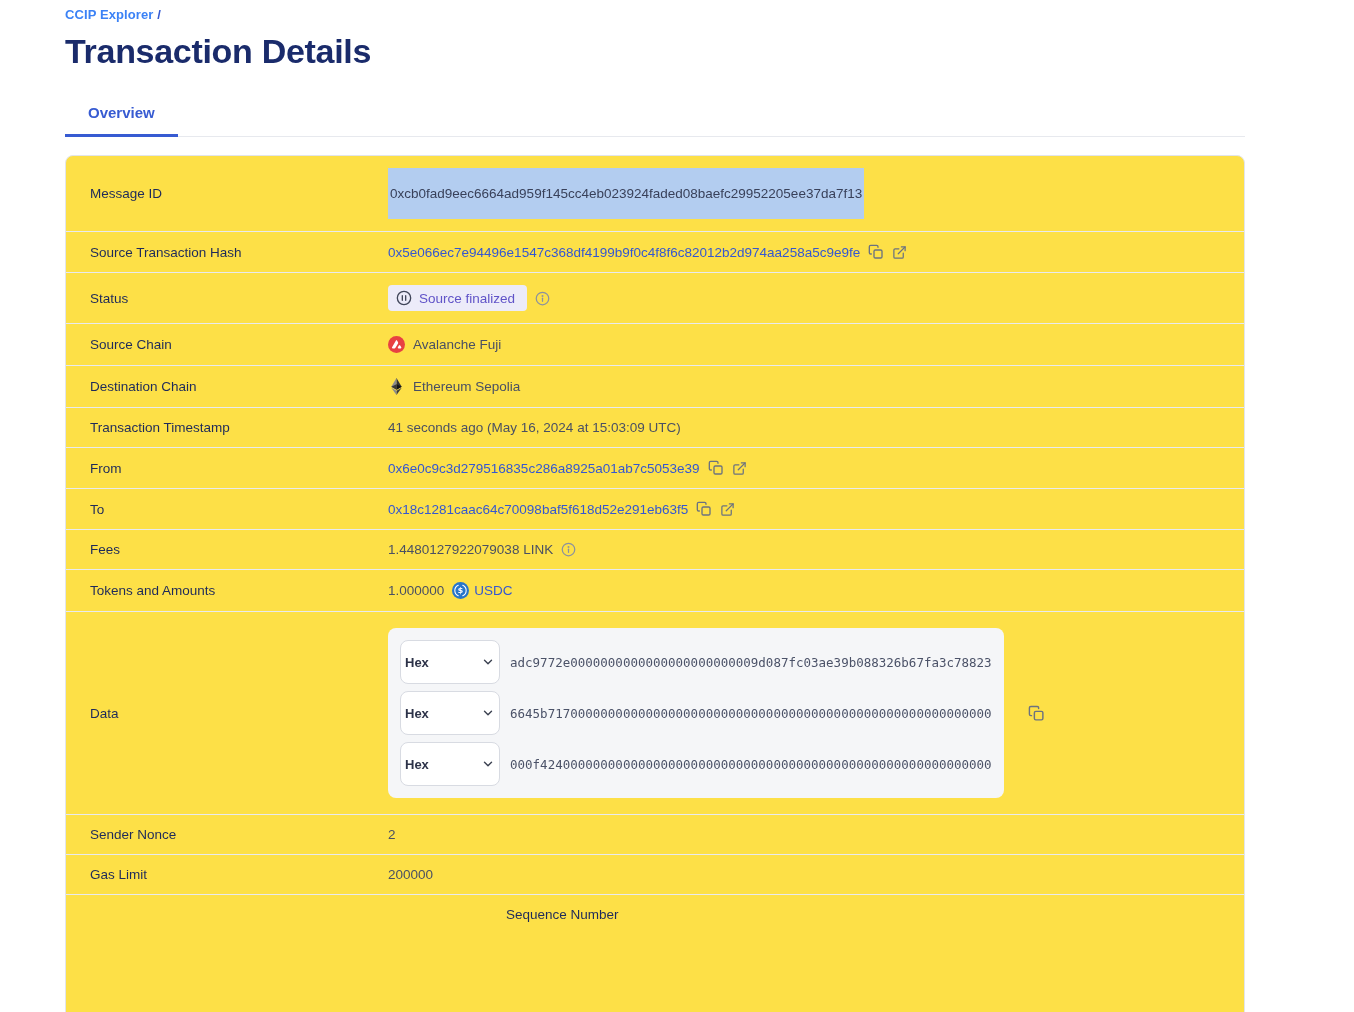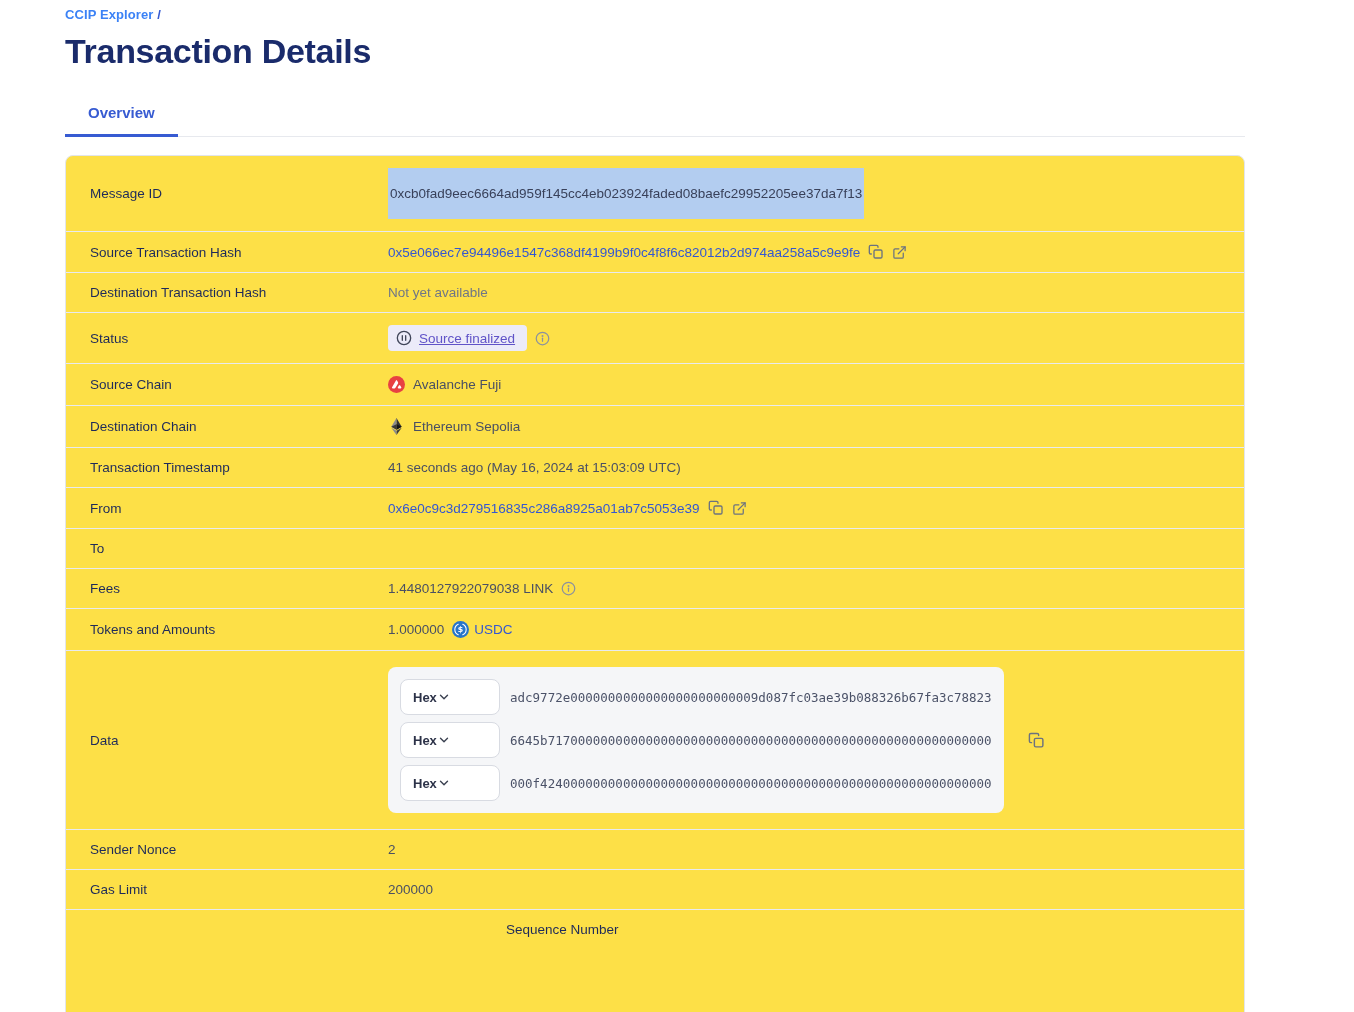--- a/index.html
+++ b/index.html
@@ -29,32 +29,32 @@
   .row-value { display: flex; align-items: center; gap: 8px; font-size: 13.5px; color: #4a5063; }
   .muted { color: #6f7686; }
   .link { color: #3457d1; text-decoration: none; cursor: pointer; font-size: 13.5px; }
   .selected-text { background: #b3cdf0; color: #39415a; padding: 18px 2px; }
 
   .icon-btn { background: none; border: none; padding: 0; margin: 0; cursor: pointer; display: inline-flex; align-items: center; }
   .icon-btn svg { display: block; }
 
   
   .badge { display: inline-flex; align-items: center; gap: 7px; background: #ecebf9; color: #6053c8;
-           border-radius: 4px; padding: 5px 12px 5px 8px; font-size: 13.5px; font-weight: 500; text-decoration: underline; }
+           border-radius: 4px; padding: 5px 12px 5px 8px; font-size: 13.5px; font-weight: 500; }
 
   
   .chain-icon, .token-icon { display: inline-flex; align-items: center; }
 
   
   .row-data { padding-top: 16px; padding-bottom: 16px; }
   .data-wrap { display: flex; align-items: center; }
   .data-panel { background: #f5f6f8; border-radius: 8px; padding: 12px; display: flex; flex-direction: column; gap: 7px; }
   .data-line { display: flex; align-items: center; gap: 10px; }
-  .hex-select { width: 100px; height: 36px; background: #fff; border: 1px solid #d8dbe2; border-radius: 8px;
-                display: flex; align-items: center; justify-content: flex-start; padding: 0 12px;
+  .hex-select { width: 100px; height: 44px; background: #fff; border: 1px solid #d8dbe2; border-radius: 8px;
+                display: flex; align-items: center; justify-content: space-between; padding: 0 4px;
                 font-size: 13px; font-weight: 700; color: #2c3248; cursor: pointer; flex: 0 0 100px; }
   .hex-text { font-family: "DejaVu Sans Mono", monospace; font-size: 12.5px; color: #4b5268; white-space: nowrap; }
   .data-copy { margin-left: 16px; }
 </style>
 </head>
 <body>
 
 <div class="container">
 
   <div class="breadcrumb">
@@ -90,26 +90,20 @@
         <button class="icon-btn">
           <svg width="15" height="15" viewBox="0 0 24 24" fill="none" stroke="#6b7280" stroke-width="2" stroke-linecap="round" stroke-linejoin="round">
               <path d="M18 13v6a2 2 0 0 1-2 2H5a2 2 0 0 1-2-2V8a2 2 0 0 1 2-2h6"></path>
               <polyline points="15 3 21 3 21 9"></polyline>
               <line x1="10" y1="14" x2="21" y2="3"></line>
             </svg>
         </button>
       </div>
     </div>
 
-    <div class="row">
-      <div class="row-label">Destination Transaction Hash</div>
-      <div class="row-value">
-        <span class="muted">Not yet available</span>
-      </div>
-    </div>
 
     <div class="row">
       <div class="row-label">Status</div>
       <div class="row-value">
         <span class="badge">
           <span class="icon-btn">
             <svg width="16" height="16" viewBox="0 0 24 24" fill="none" stroke="#41465a" stroke-width="2" stroke-linecap="round">
                 <circle cx="12" cy="12" r="10"></circle>
                 <line x1="9.5" y1="8.5" x2="9.5" y2="15.5"></line>
                 <line x1="14.5" y1="8.5" x2="14.5" y2="15.5"></line>
@@ -180,20 +174,36 @@
               <path d="M18 13v6a2 2 0 0 1-2 2H5a2 2 0 0 1-2-2V8a2 2 0 0 1 2-2h6"></path>
               <polyline points="15 3 21 3 21 9"></polyline>
               <line x1="10" y1="14" x2="21" y2="3"></line>
             </svg>
         </button>
       </div>
     </div>
 
     <div class="row">
       <div class="row-label">To</div>
+      <div class="row-value">
+        <a class="link">0x18c1281caac64c70098baf5f618d52e291eb63f5</a>
+        <button class="icon-btn">
+          <svg width="16" height="16" viewBox="0 0 24 24" fill="none" stroke="#6b7280" stroke-width="2" stroke-linecap="round" stroke-linejoin="round">
+              <rect x="9" y="9" width="12" height="12" rx="2"></rect>
+              <path d="M5 15H4a2 2 0 0 1-2-2V4a2 2 0 0 1 2-2h9a2 2 0 0 1 2 2v1"></path>
+            </svg>
+        </button>
+        <button class="icon-btn">
+          <svg width="15" height="15" viewBox="0 0 24 24" fill="none" stroke="#6b7280" stroke-width="2" stroke-linecap="round" stroke-linejoin="round">
+              <path d="M18 13v6a2 2 0 0 1-2 2H5a2 2 0 0 1-2-2V8a2 2 0 0 1 2-2h6"></path>
+              <polyline points="15 3 21 3 21 9"></polyline>
+              <line x1="10" y1="14" x2="21" y2="3"></line>
+            </svg>
+        </button>
+      </div>
     </div>
 
     <div class="row">
       <div class="row-label">Fees</div>
       <div class="row-value">
         <span>1.4480127922079038 LINK</span>
         <span class="icon-btn">
           <svg width="15" height="15" viewBox="0 0 24 24" fill="none" stroke="#8b919e" stroke-width="2" stroke-linecap="round">
               <circle cx="12" cy="12" r="10"></circle>
               <line x1="12" y1="16.5" x2="12" y2="11.5"></line>

